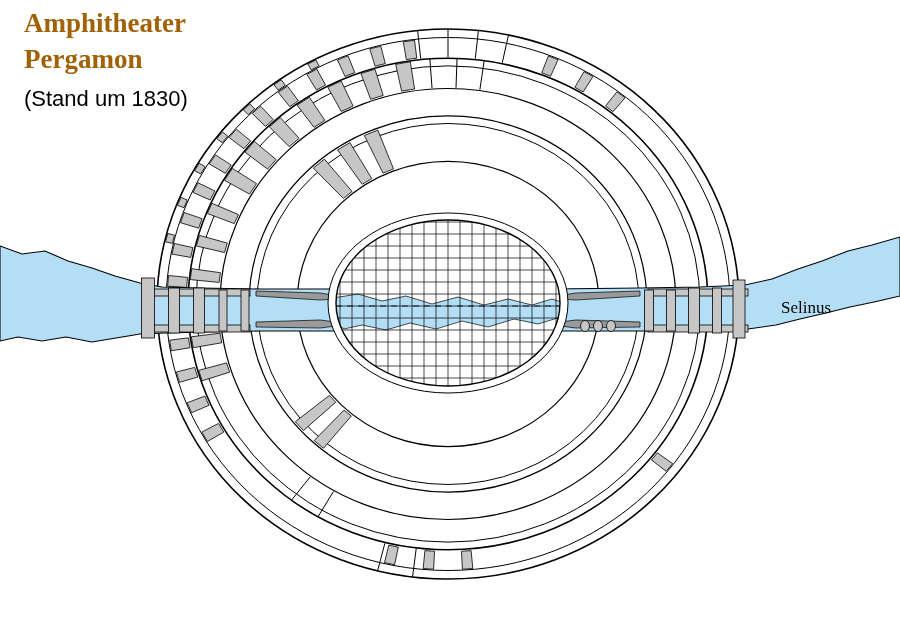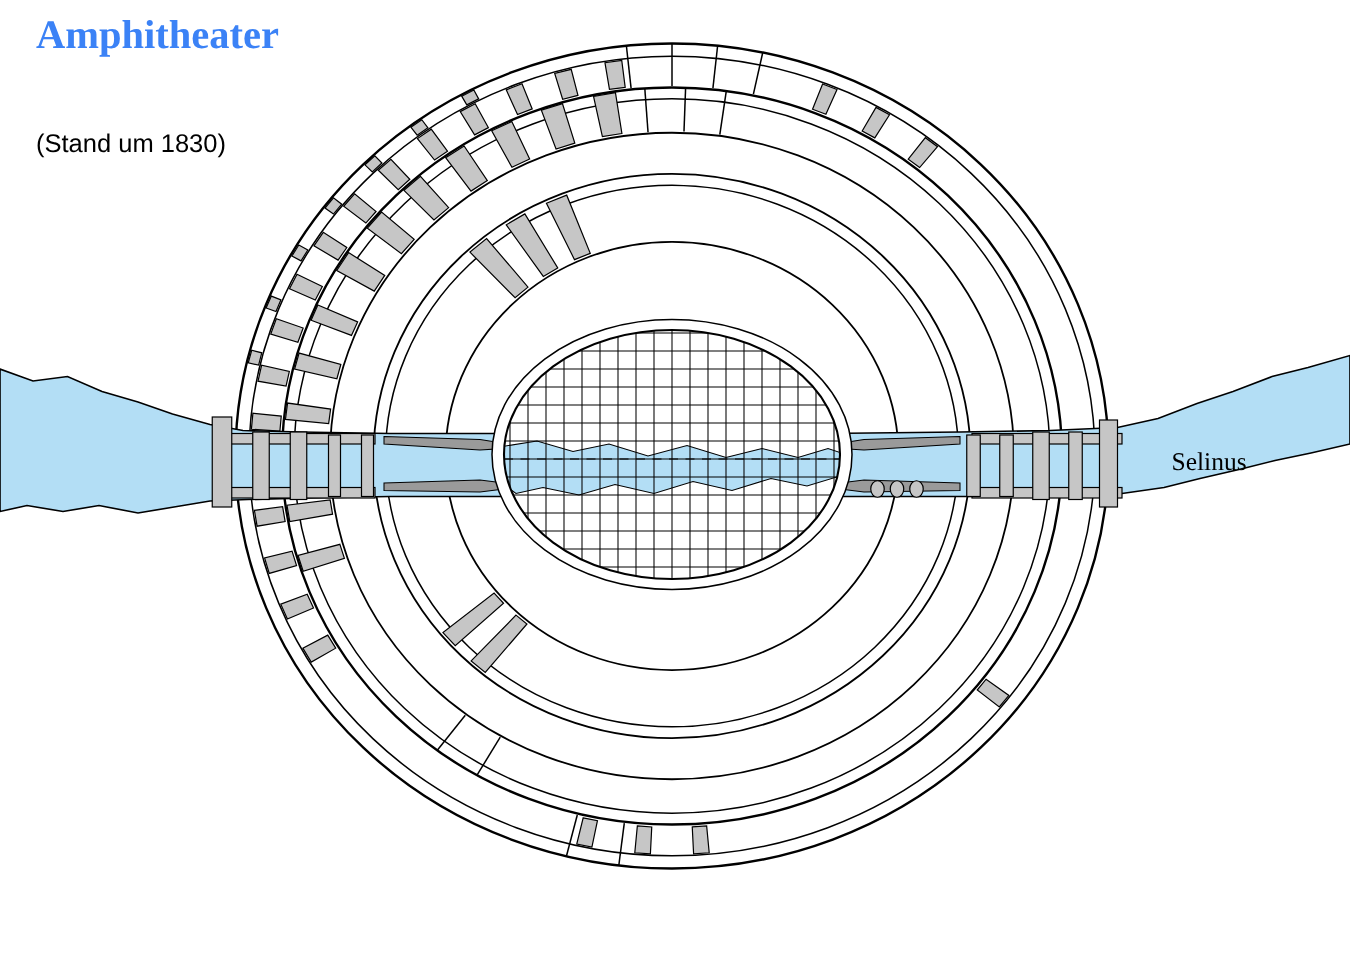--- a/index.html
+++ b/index.html
@@ -7,27 +7,27 @@
     position:relative;
     width:900px;height:636px;
     background:#ffffff;
     overflow:hidden;
     font-family:"Liberation Sans", sans-serif;
   }
   #plan-svg{position:absolute;left:0;top:0;}
   .title-line{
     position:absolute;left:24px;
     font-family:"Liberation Serif", serif;
-    font-weight:bold;font-size:27px;color:#3b82f6;line-height:1;
+    font-weight:bold;font-size:27px;color:#a16207;line-height:1;
   }
   .title-line.l1{top:10px;}
   .title-line.l2{top:46px;}
   .subtitle{
     position:absolute;left:24px;top:86px;
-    font-size:17px;color:#000;
+    font-size:22px;color:#000;
   }
   .river-label{
     position:absolute;left:781px;top:298px;
     font-size:17px;color:#000;font-family:Liberation Serif, serif;
   }
   .copyright{
     position:absolute;right:23px;top:596px;
     font-weight:bold;font-size:17px;color:#000;
   }
 </style>
@@ -167,16 +167,17 @@
         <line x1="335" y1="330" x2="561" y2="330" stroke="#000000" stroke-width="0.7"></line>
         <line x1="335" y1="342" x2="561" y2="342" stroke="#000000" stroke-width="0.7"></line>
         <line x1="335" y1="354" x2="561" y2="354" stroke="#000000" stroke-width="0.7"></line>
         <line x1="335" y1="366" x2="561" y2="366" stroke="#000000" stroke-width="0.7"></line>
         <line x1="335" y1="378" x2="561" y2="378" stroke="#000000" stroke-width="0.7"></line>
       </g>
       <ellipse cx="448" cy="303" rx="112" ry="83" fill="none" stroke="#000000" stroke-width="1.4"></ellipse>
     </svg>
 
   <div class="title-line l1">Amphitheater</div>
+  <div class="title-line l2">Pergamon</div>
   <div class="subtitle">(Stand um 1830)</div>
   <div class="river-label">Selinus</div>
 
 </div>
 
 </body></html>

